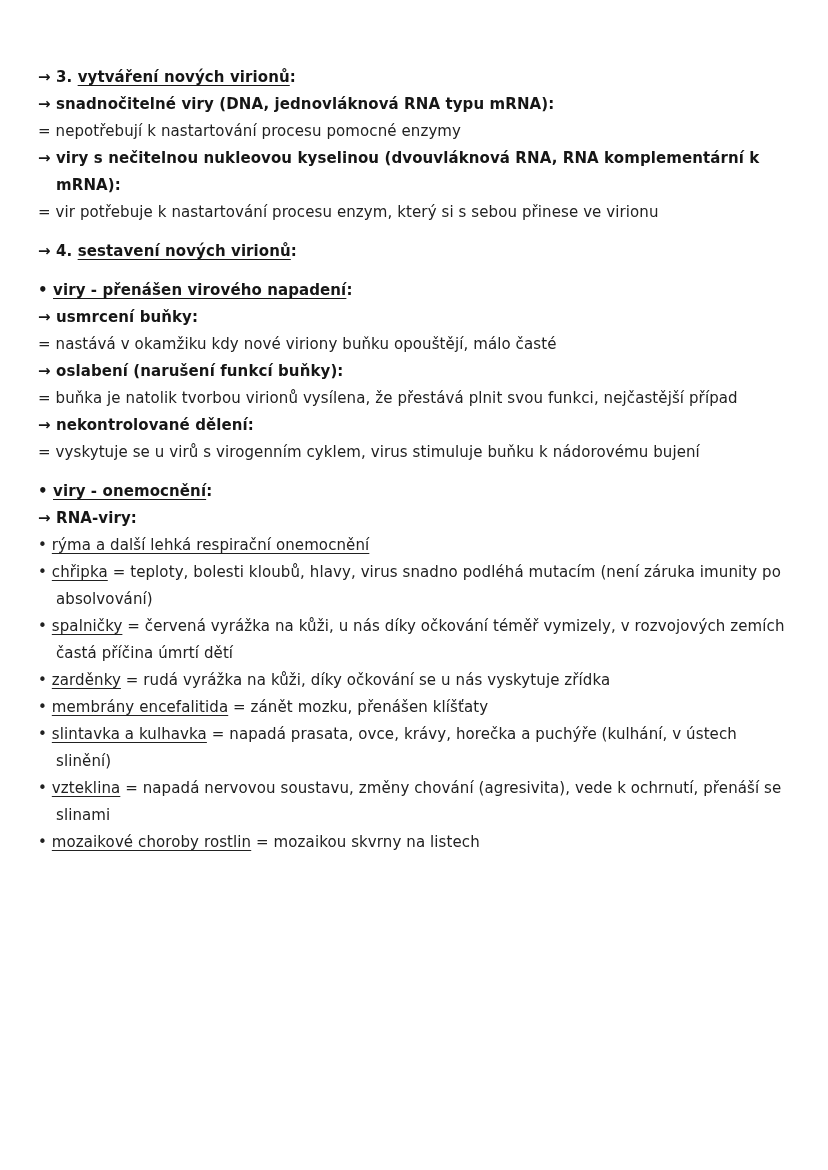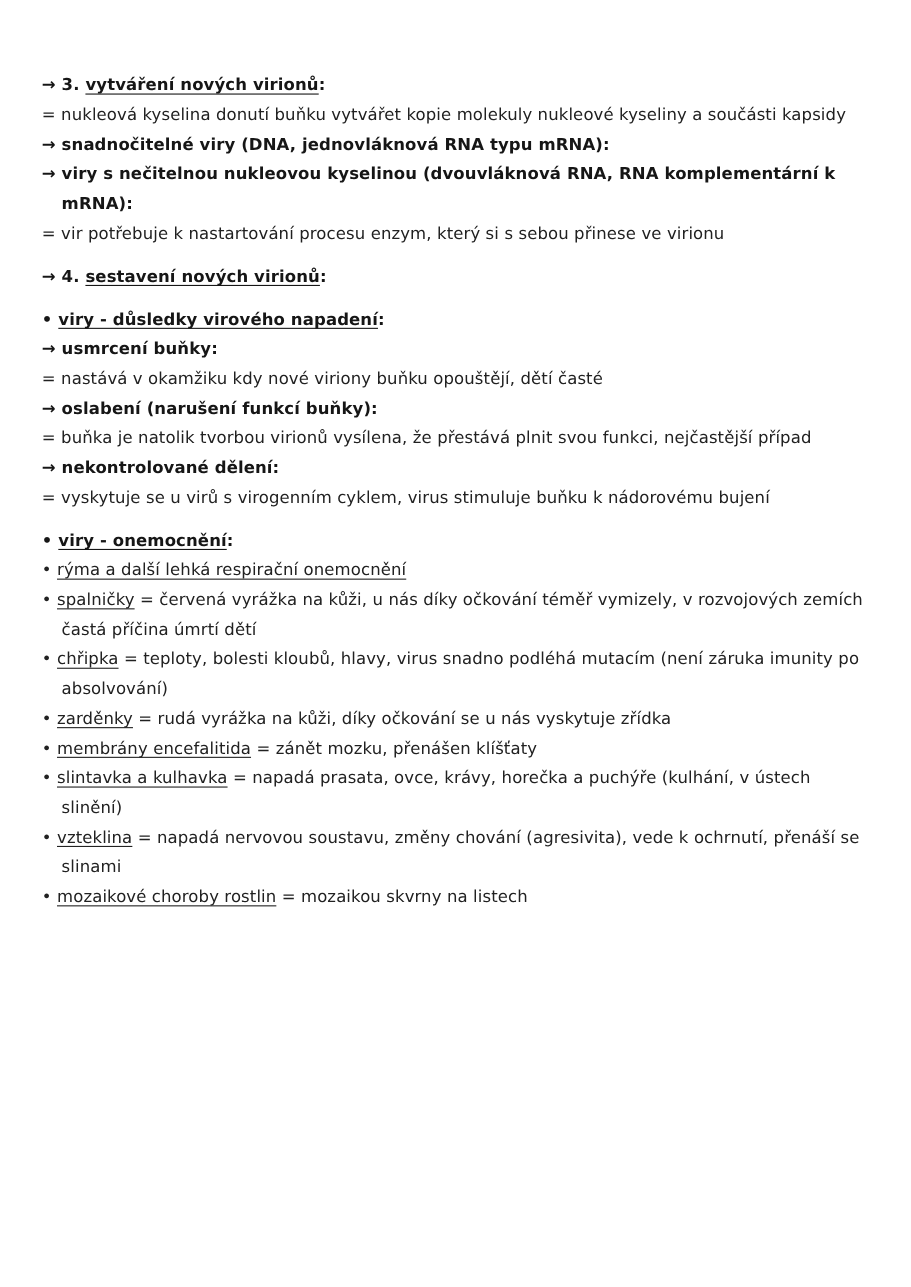--- a/index.html
+++ b/index.html
@@ -41,35 +41,36 @@
     text-decoration: underline;
     text-underline-offset: 3px;
   }
 </style>
 </head>
 <body>
 
 <div class="page">
   <div class="doc">
       <div class="para"><span class="seg-b">→ 3. </span><span class="seg-b seg-u">vytváření nových virionů</span><span class="seg-b">:</span></div>
-      <div class="para"><span>= nukleová kyselina donutí buňku vytvářet kopie molekuly nukleové kyseliny a součásti kapsidy</span></div>
       <div class="para"><span class="seg-b">→ snadnočitelné viry (DNA, jednovláknová RNA typu mRNA):</span></div>
+      <div class="para"><span>= nepotřebují k nastartování procesu pomocné enzymy</span></div>
       <div class="para"><span class="seg-b">→ viry s nečitelnou nukleovou kyselinou (dvouvláknová RNA, RNA komplementární k mRNA):</span></div>
       <div class="para"><span>= vir potřebuje k nastartování procesu enzym, který si s sebou přinese ve virionu</span></div>
       <div class="para gap"><span class="seg-b">→ 4. </span><span class="seg-b seg-u">sestavení nových virionů</span><span class="seg-b">:</span></div>
-      <div class="para gap"><span class="seg-b">• </span><span class="seg-b seg-u">viry - důsledky virového napadení</span><span class="seg-b">:</span></div>
+      <div class="para gap"><span class="seg-b">• </span><span class="seg-b seg-u">viry - přenášen virového napadení</span><span class="seg-b">:</span></div>
       <div class="para"><span class="seg-b">→ usmrcení buňky:</span></div>
-      <div class="para"><span>= nastává v okamžiku kdy nové viriony buňku opouštějí, dětí časté</span></div>
+      <div class="para"><span>= nastává v okamžiku kdy nové viriony buňku opouštějí, málo časté</span></div>
       <div class="para"><span class="seg-b">→ oslabení (narušení funkcí buňky):</span></div>
       <div class="para"><span>= buňka je natolik tvorbou virionů vysílena, že přestává plnit svou funkci, nejčastější případ</span></div>
       <div class="para"><span class="seg-b">→ nekontrolované dělení:</span></div>
       <div class="para"><span>= vyskytuje se u virů s virogenním cyklem, virus stimuluje buňku k nádorovému bujení</span></div>
       <div class="para gap"><span class="seg-b">• </span><span class="seg-b seg-u">viry - onemocnění</span><span class="seg-b">:</span></div>
+      <div class="para"><span class="seg-b">→ RNA-viry:</span></div>
       <div class="para"><span>• </span><span class="seg-u">rýma a další lehká respirační onemocnění</span></div>
+      <div class="para"><span>• </span><span class="seg-u">chřipka</span><span> = teploty, bolesti kloubů, hlavy, virus snadno podléhá mutacím (není záruka imunity po absolvování)</span></div>
       <div class="para"><span>• </span><span class="seg-u">spalničky</span><span> = červená vyrážka na kůži, u nás díky očkování téměř vymizely, v rozvojových zemích častá příčina úmrtí dětí</span></div>
-      <div class="para"><span>• </span><span class="seg-u">chřipka</span><span> = teploty, bolesti kloubů, hlavy, virus snadno podléhá mutacím (není záruka imunity po absolvování)</span></div>
       <div class="para"><span>• </span><span class="seg-u">zarděnky</span><span> = rudá vyrážka na kůži, díky očkování se u nás vyskytuje zřídka</span></div>
       <div class="para"><span>• </span><span class="seg-u">membrány encefalitida</span><span> = zánět mozku, přenášen klíšťaty</span></div>
       <div class="para"><span>• </span><span class="seg-u">slintavka a kulhavka</span><span> = napadá prasata, ovce, krávy, horečka a puchýře (kulhání, v ústech slinění)</span></div>
       <div class="para"><span>• </span><span class="seg-u">vzteklina</span><span> = napadá nervovou soustavu, změny chování (agresivita), vede k ochrnutí, přenáší se slinami</span></div>
       <div class="para"><span>• </span><span class="seg-u">mozaikové choroby rostlin</span><span> = mozaikou skvrny na listech</span></div>
     </div>
 </div>
 
 </body></html>

